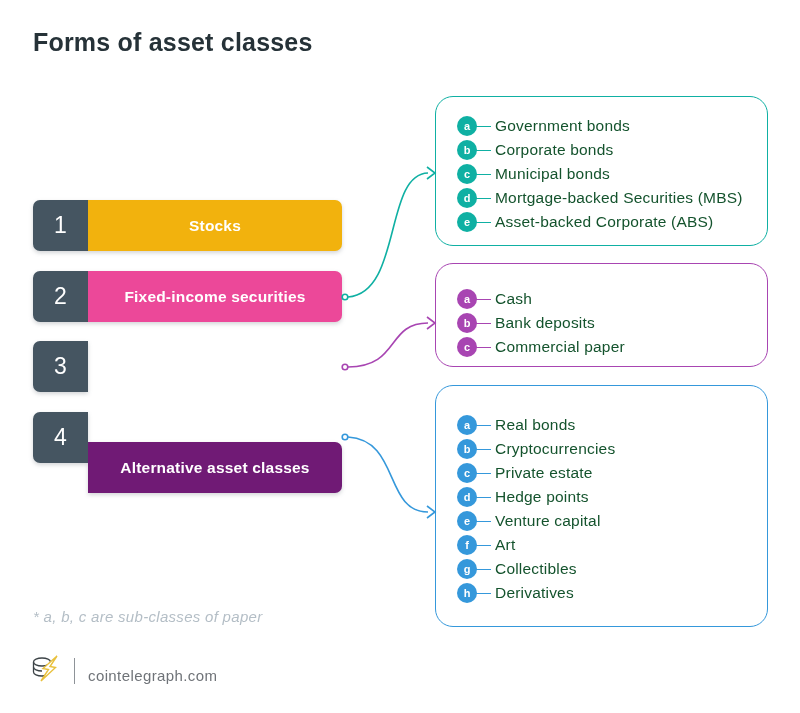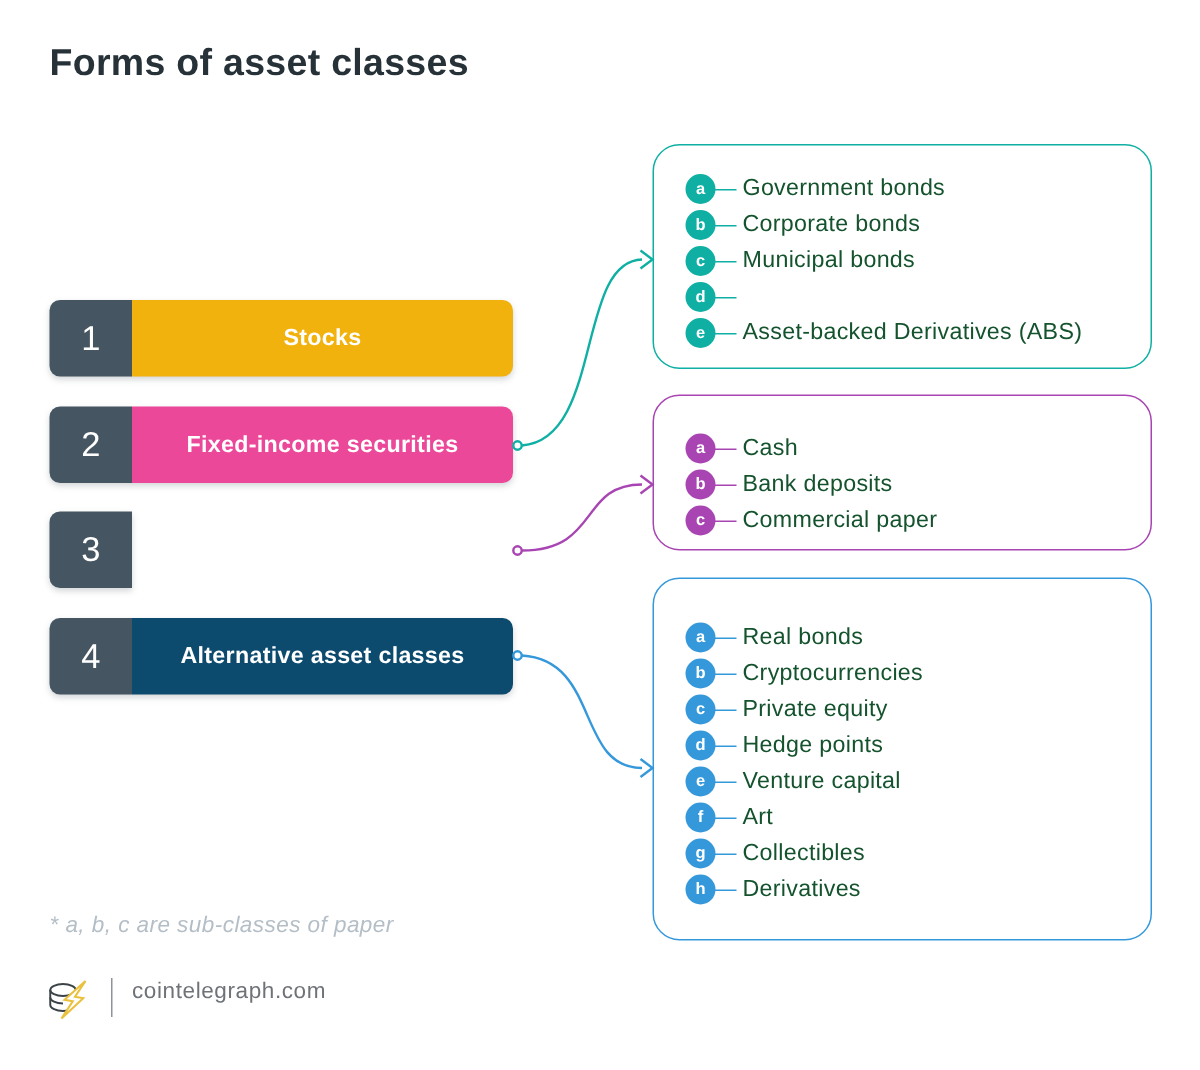--- a/index.html
+++ b/index.html
@@ -28,21 +28,21 @@
   .box3{top:385px;height:242px;padding-top:27px;}
   .item{display:flex;align-items:center;height:24px;padding-left:21px;}
   .dot{width:20px;height:20px;min-width:20px;border-radius:50%;color:#fff;
        font-size:11px;font-weight:700;display:flex;align-items:center;
        justify-content:center;line-height:1;}
   .dash{width:15px;border-top:1.6px solid #000;margin-left:-1px;margin-right:4px;}
   .itemlabel{font-size:15.5px;color:#14532d;letter-spacing:.2px;white-space:nowrap;}
   
   .footnote{position:absolute;left:33px;top:608px;font-size:15px;font-style:italic;
             color:#B4BEC6;letter-spacing:.3px;}
-  .footer{position:absolute;left:30px;top:652px;display:flex;align-items:flex-start;height:32px;}
+  .footer{position:absolute;left:30px;top:652px;display:flex;align-items:flex-end;height:32px;}
   .divider{width:1px;height:26px;background:#8E9398;margin:0 13px 0 10px;}
   .site{font-size:15px;color:#6F7378;letter-spacing:.4px;}
   .arrows{position:absolute;left:0;top:0;pointer-events:none;}
 </style>
 </head>
 <body>
 
 <div class="canvas">
 
   <div class="title">Forms of asset classes</div>
@@ -53,21 +53,21 @@
   </div>
   <div class="row" style="top:271px">
     <div class="numbox" style="background-color: rgb(69, 85, 97);">2</div>
     <div class="barlabel" style="background-color: #ec4899;">Fixed-income securities</div>
   </div>
   <div class="row" style="top:341px">
     <div class="numbox" style="background-color: rgb(69, 85, 97);">3</div>
   </div>
   <div class="row" style="top:412px">
     <div class="numbox" style="background-color: rgb(69, 85, 97);">4</div>
-    <div class="barlabel" style="background-color: #0c4a6e;">Alternative asset classes</div>
+    <div class="barlabel" style="background-color: #701a75; margin-top: 30px;">Alternative asset classes</div>
   </div>
 
   <div class="box box1" style="border-color: rgb(15, 176, 163);">
     <div class="item">
       <span class="dot" style="background-color: rgb(15, 176, 163);">a</span>
       <span class="dash" style="border-color: rgb(15, 176, 163);"></span>
       <span class="itemlabel">Government bonds</span>
     </div>
     <div class="item">
       <span class="dot" style="background-color: rgb(15, 176, 163);">b</span>
@@ -75,25 +75,26 @@
       <span class="itemlabel">Corporate bonds</span>
     </div>
     <div class="item">
       <span class="dot" style="background-color: rgb(15, 176, 163);">c</span>
       <span class="dash" style="border-color: rgb(15, 176, 163);"></span>
       <span class="itemlabel">Municipal bonds</span>
     </div>
     <div class="item">
       <span class="dot" style="background-color: rgb(15, 176, 163);">d</span>
       <span class="dash" style="border-color: rgb(15, 176, 163);"></span>
+      <span class="itemlabel">Mortgage-backed Securities (MBS)</span>
     </div>
     <div class="item">
       <span class="dot" style="background-color: rgb(15, 176, 163);">e</span>
       <span class="dash" style="border-color: rgb(15, 176, 163);"></span>
-      <span class="itemlabel">Asset-backed Derivatives (ABS)</span>
+      <span class="itemlabel">Asset-backed Corporate (ABS)</span>
     </div>
   </div>
 
   <div class="box box2" style="border-color: rgb(168, 69, 178);">
     <div class="item">
       <span class="dot" style="background-color: rgb(168, 69, 178);">a</span>
       <span class="dash" style="border-color: rgb(168, 69, 178);"></span>
       <span class="itemlabel">Cash</span>
     </div>
     <div class="item">
@@ -115,21 +116,21 @@
       <span class="itemlabel">Real bonds</span>
     </div>
     <div class="item">
       <span class="dot" style="background-color: rgb(53, 152, 219);">b</span>
       <span class="dash" style="border-color: rgb(53, 152, 219);"></span>
       <span class="itemlabel">Cryptocurrencies</span>
     </div>
     <div class="item">
       <span class="dot" style="background-color: rgb(53, 152, 219);">c</span>
       <span class="dash" style="border-color: rgb(53, 152, 219);"></span>
-      <span class="itemlabel">Private equity</span>
+      <span class="itemlabel">Private estate</span>
     </div>
     <div class="item">
       <span class="dot" style="background-color: rgb(53, 152, 219);">d</span>
       <span class="dash" style="border-color: rgb(53, 152, 219);"></span>
       <span class="itemlabel">Hedge points</span>
     </div>
     <div class="item">
       <span class="dot" style="background-color: rgb(53, 152, 219);">e</span>
       <span class="dash" style="border-color: rgb(53, 152, 219);"></span>
       <span class="itemlabel">Venture capital</span>

